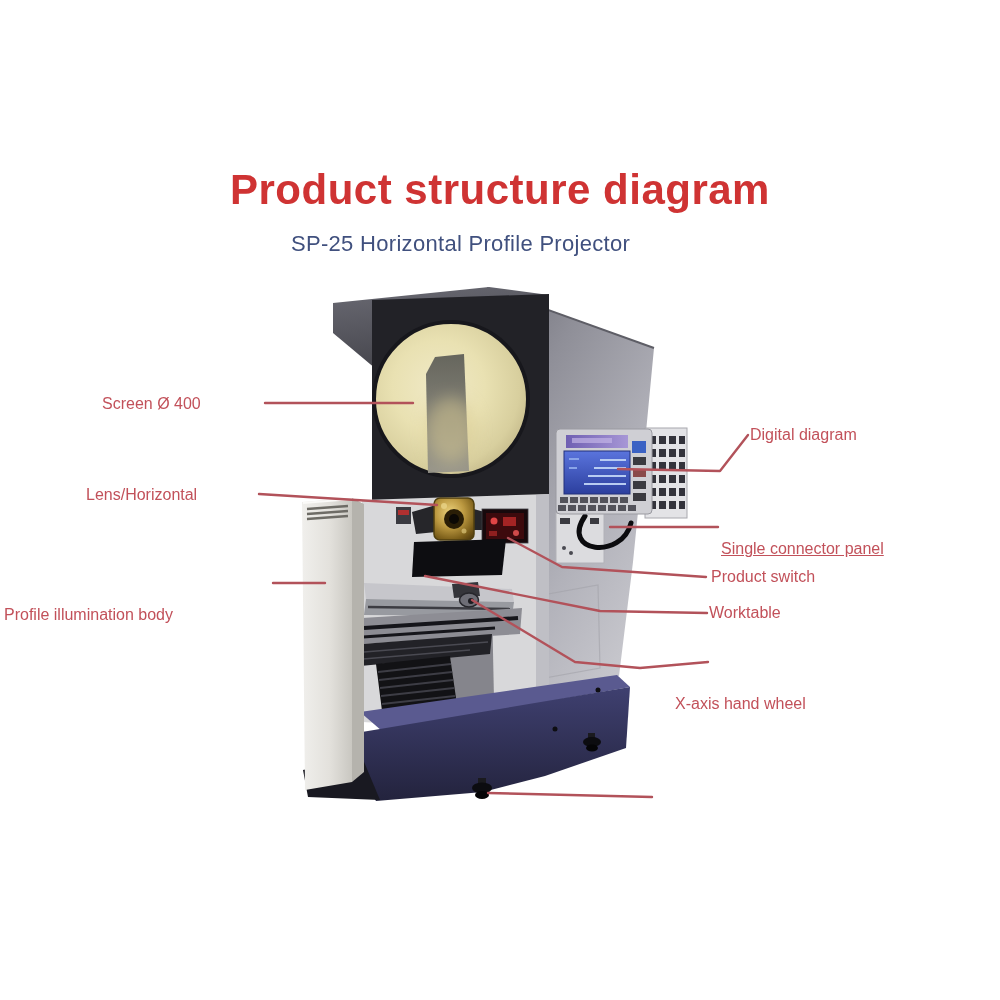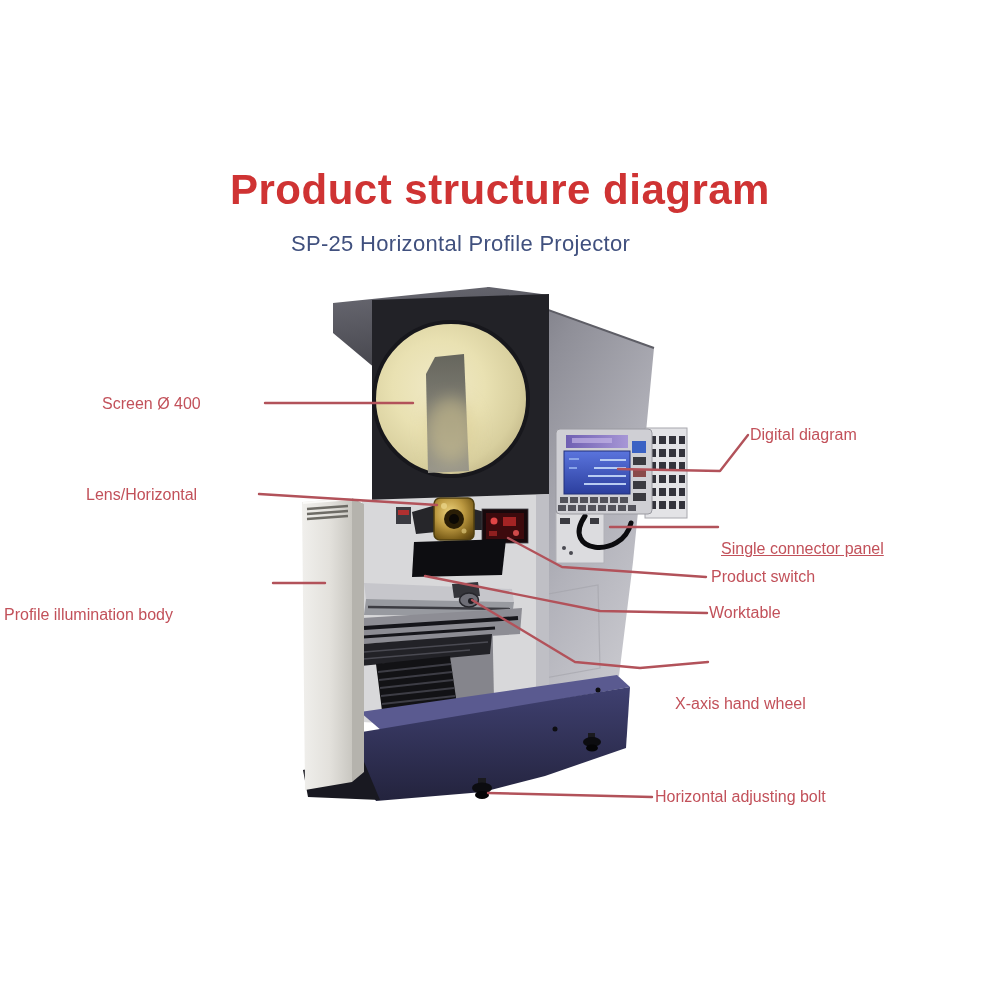--- a/index.html
+++ b/index.html
@@ -266,15 +266,14 @@
   <div class="page-subtitle">SP-25 Horizontal Profile Projector</div>
 
   <div class="lbl" id="lbl-screen">Screen Ø 400</div>
   <div class="lbl" id="lbl-lens">Lens/Horizontal</div>
   <div class="lbl" id="lbl-profile">Profile illumination body</div>
   <div class="lbl" id="lbl-digital">Digital diagram</div>
   <div class="lbl" id="lbl-single">Single connector panel</div>
   <div class="lbl" id="lbl-control">Product switch</div>
   <div class="lbl" id="lbl-worktable">Worktable</div>
   <div class="lbl" id="lbl-xaxis">X-axis hand wheel</div>
-  <div class="lbl" id="lbl-horizontal">Horizontal adjusting bolt</div>
 
 </div>
 
 </body></html>

